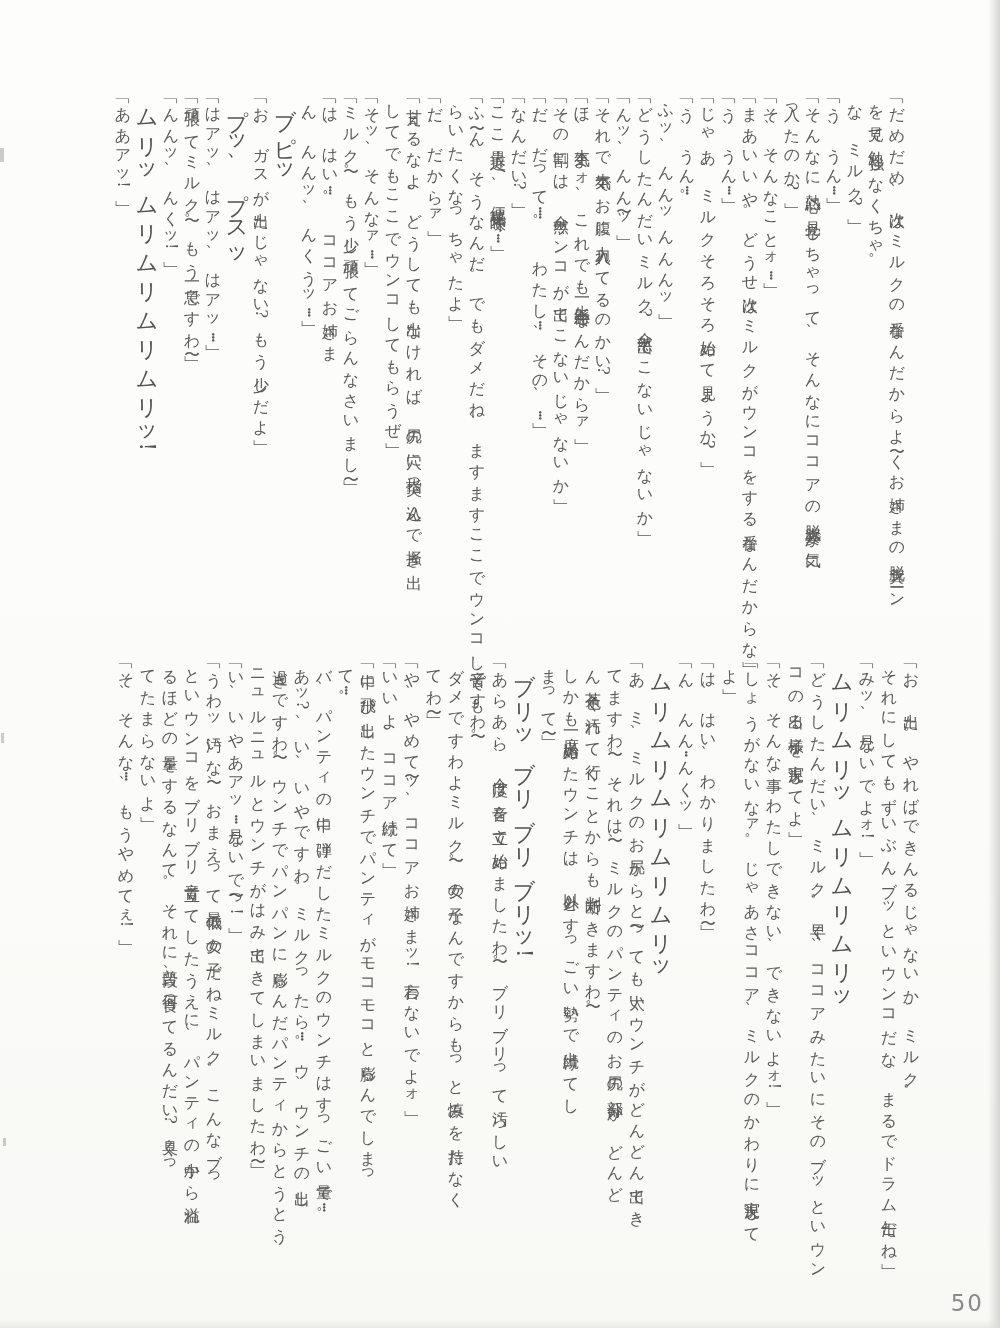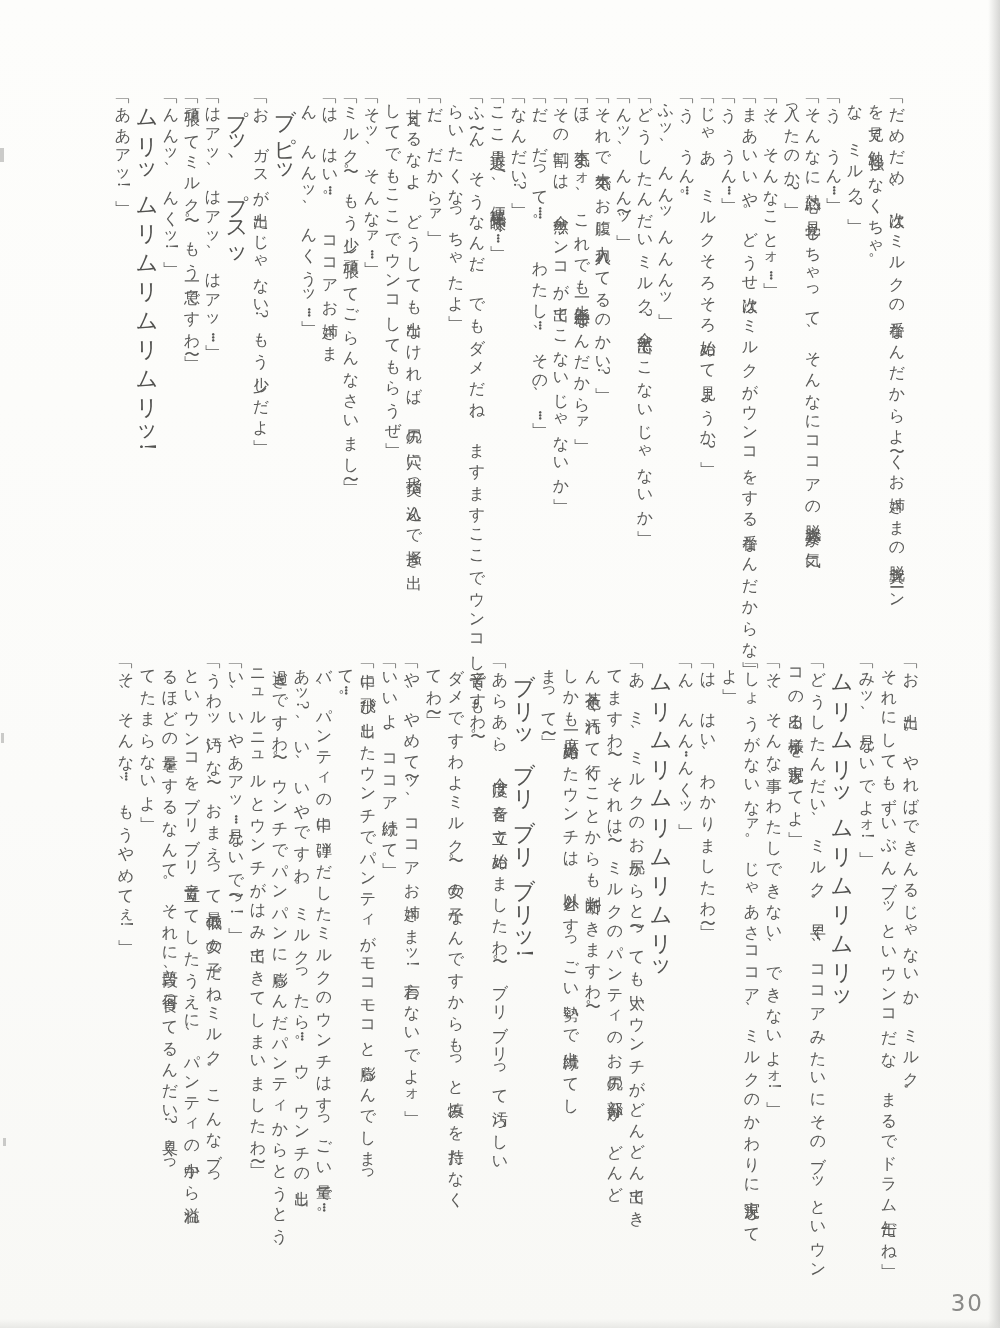--- a/index.html
+++ b/index.html
@@ -169,17 +169,17 @@
       <p class="col">過ぎですわ〜。ウンチでパンパンに膨らんだパンティからとうとう、</p>
       <p class="col">ニュルニュルとウンチがはみ出てきてしまいましたわ〜」</p>
       <p class="col">「い、いやあアッ・・・見ないで〜っ!」</p>
       <p class="col">「うわッ汚いな〜、おまえって最低の女の子だねミルク。こんなブっ</p>
       <p class="col">といウンコをブリブリ音立ててしたうえに、パンティの中から溢れ</p>
       <p class="col">るほどの量をするなんて。それに普段、何食ってるんだい?臭くっ</p>
       <p class="col">てたまらないよ」</p>
       <p class="col">「そ、そんな・・・、もうやめてぇ!」</p>
     </div>
 
-  <div class="page-number">30</div>
+  <div class="page-number">50</div>
 
   <div class="edge-right"></div>
   <div class="edge-bottom"></div>
 </div>
 
 </body></html>

